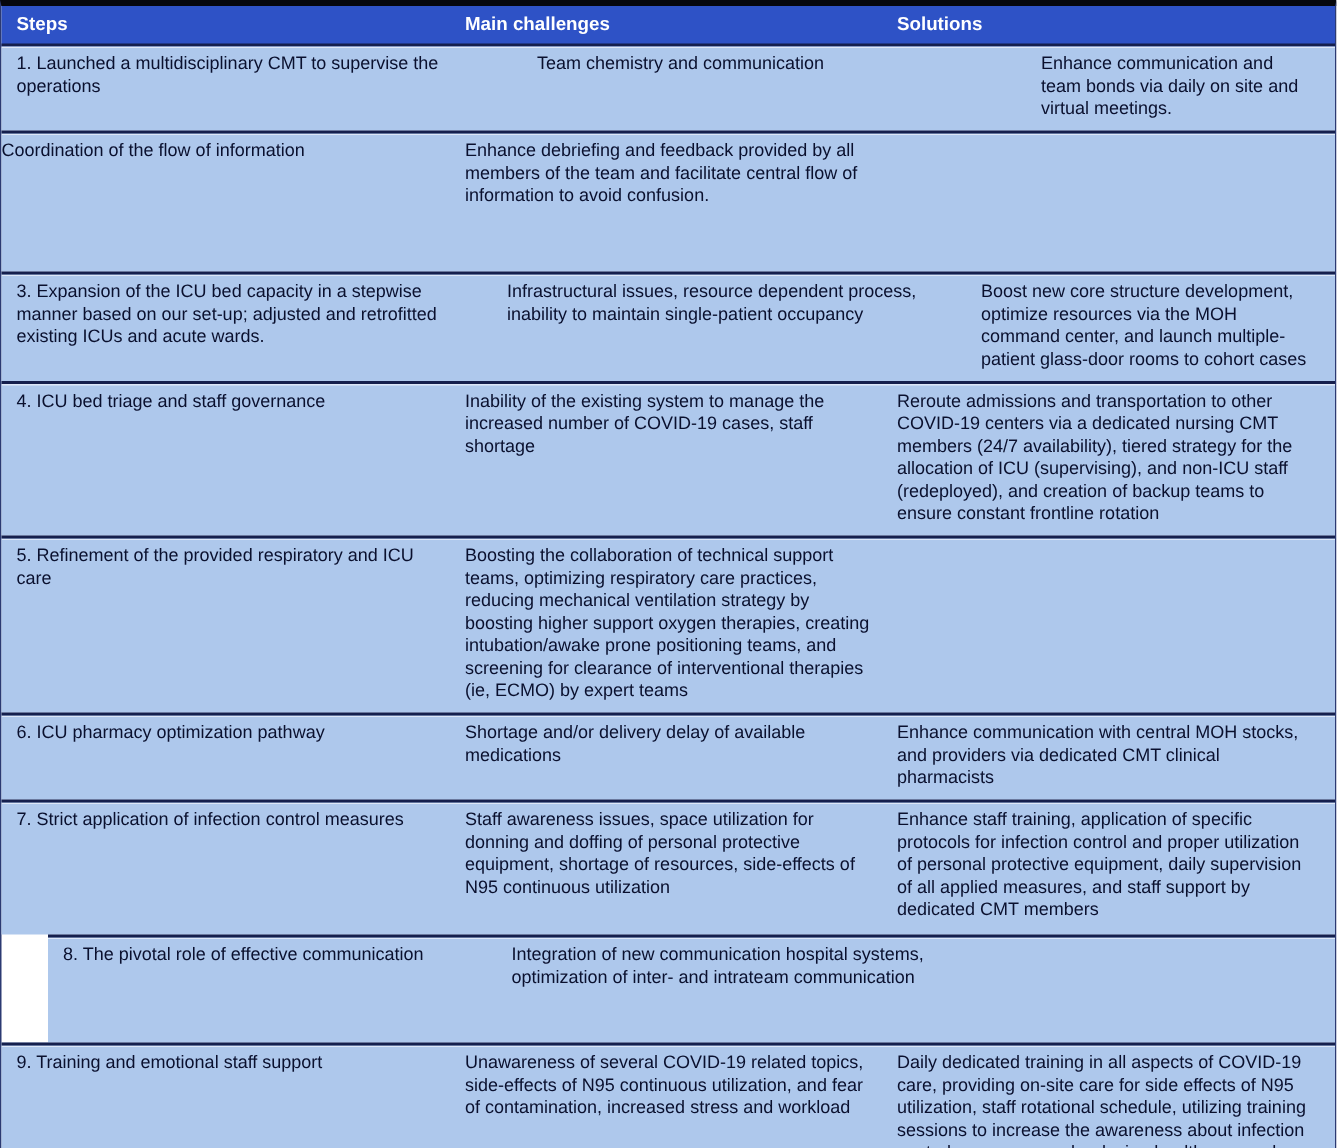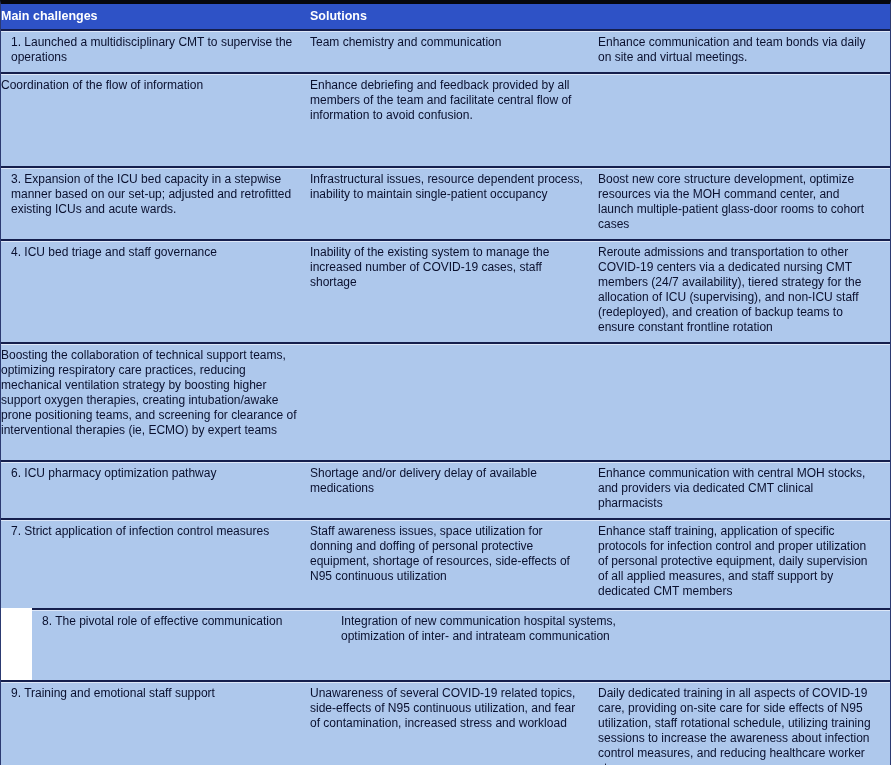--- a/index.html
+++ b/index.html
@@ -44,35 +44,36 @@
   }
   .tr + .tr{border-top:2px solid var(--separator);}
   .td{
     font-size:12px;
     line-height:15px;
     color:var(--body_text);
     padding:4px 12px 7px 0;
     box-sizing:border-box;
   }
   .td.col0{padding-left:10px;}
-  .tr:nth-child(1){min-height:34px;}
+  .tr:nth-child(1){min-height:34px;gap:48px;}
   .tr:nth-child(2){min-height:92px;}
-  .tr:nth-child(3){min-height:66px;}
+  .tr:nth-child(3){min-height:66px;gap:28px;}
   .tr:nth-child(4){min-height:100px;}
   .tr:nth-child(5){min-height:116px;}
   .tr:nth-child(6){min-height:50px;}
   .tr:nth-child(7){min-height:88px;}
   .tr:nth-child(8){min-height:70px;margin-left:31px;}
   .tr:nth-child(9){min-height:94px;}
 </style>
 </head>
 <body>
 
 <div class="paper-table">
   <div class="thead">
+    <div class="th col0">Steps</div>
     <div class="th">Main challenges</div>
     <div class="th">Solutions</div>
   </div>
   <div class="tbody" id="tbody">
       <div class="tr">
         <div class="td col0">1. Launched a multidisciplinary CMT to supervise the operations</div>
         <div class="td col1">Team chemistry and communication</div>
         <div class="td col2">Enhance communication and team bonds via daily on site and virtual meetings.</div>
       </div>
       <div class="tr">
@@ -83,20 +84,21 @@
         <div class="td col0">3. Expansion of the ICU bed capacity in a stepwise manner based on our set-up; adjusted and retrofitted existing ICUs and acute wards.</div>
         <div class="td col1">Infrastructural issues, resource dependent process, inability to maintain single-patient occupancy</div>
         <div class="td col2">Boost new core structure development, optimize resources via the MOH command center, and launch multiple-patient glass-door rooms to cohort cases</div>
       </div>
       <div class="tr">
         <div class="td col0">4. ICU bed triage and staff governance</div>
         <div class="td col1">Inability of the existing system to manage the increased number of COVID-19 cases, staff shortage</div>
         <div class="td col2">Reroute admissions and transportation to other COVID-19 centers via a dedicated nursing CMT members (24/7 availability), tiered strategy for the allocation of ICU (supervising), and non-ICU staff (redeployed), and creation of backup teams to ensure constant frontline rotation</div>
       </div>
       <div class="tr">
+        <div class="td col0">5. Refinement of the provided respiratory and ICU care</div>
         <div class="td col2">Boosting the collaboration of technical support teams, optimizing respiratory care practices, reducing mechanical ventilation strategy by boosting higher support oxygen therapies, creating intubation/awake prone positioning teams, and screening for clearance of interventional therapies (ie, ECMO) by expert teams</div>
       </div>
       <div class="tr">
         <div class="td col0">6. ICU pharmacy optimization pathway</div>
         <div class="td col1">Shortage and/or delivery delay of available medications</div>
         <div class="td col2">Enhance communication with central MOH stocks, and providers via dedicated CMT clinical pharmacists</div>
       </div>
       <div class="tr">
         <div class="td col0">7. Strict application of infection control measures</div>
         <div class="td col1">Staff awareness issues, space utilization for donning and doffing of personal protective equipment, shortage of resources, side-effects of N95 continuous utilization</div>

